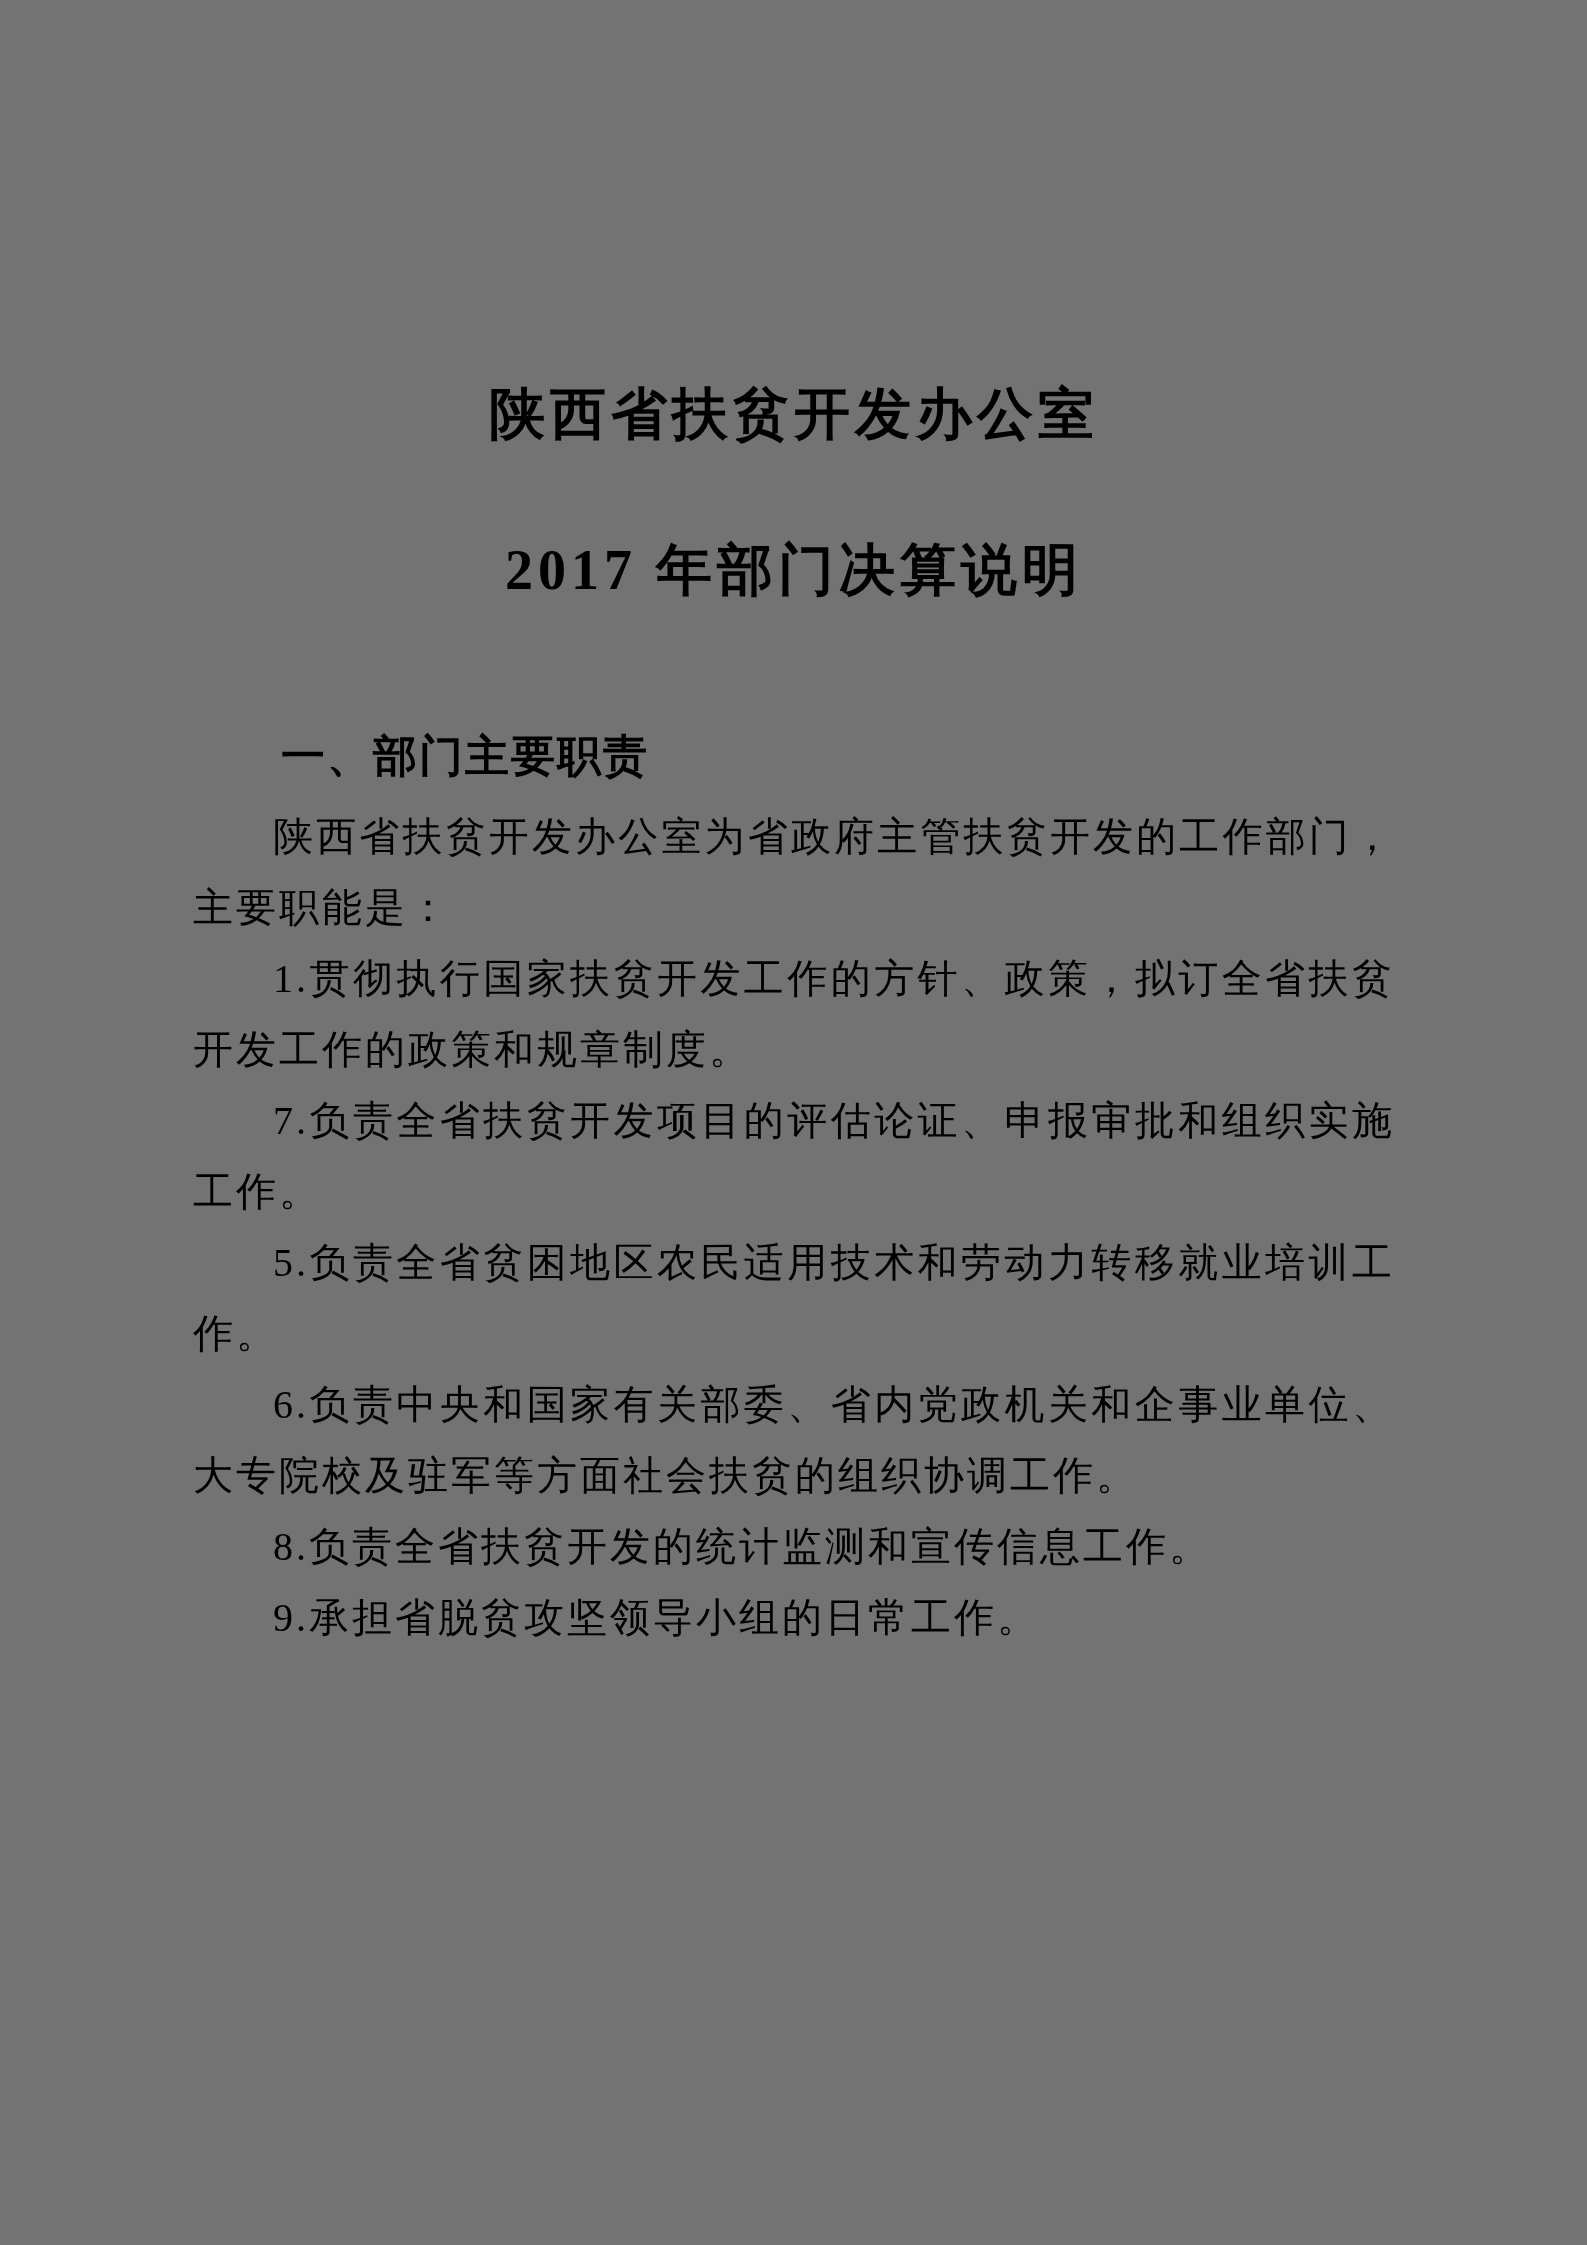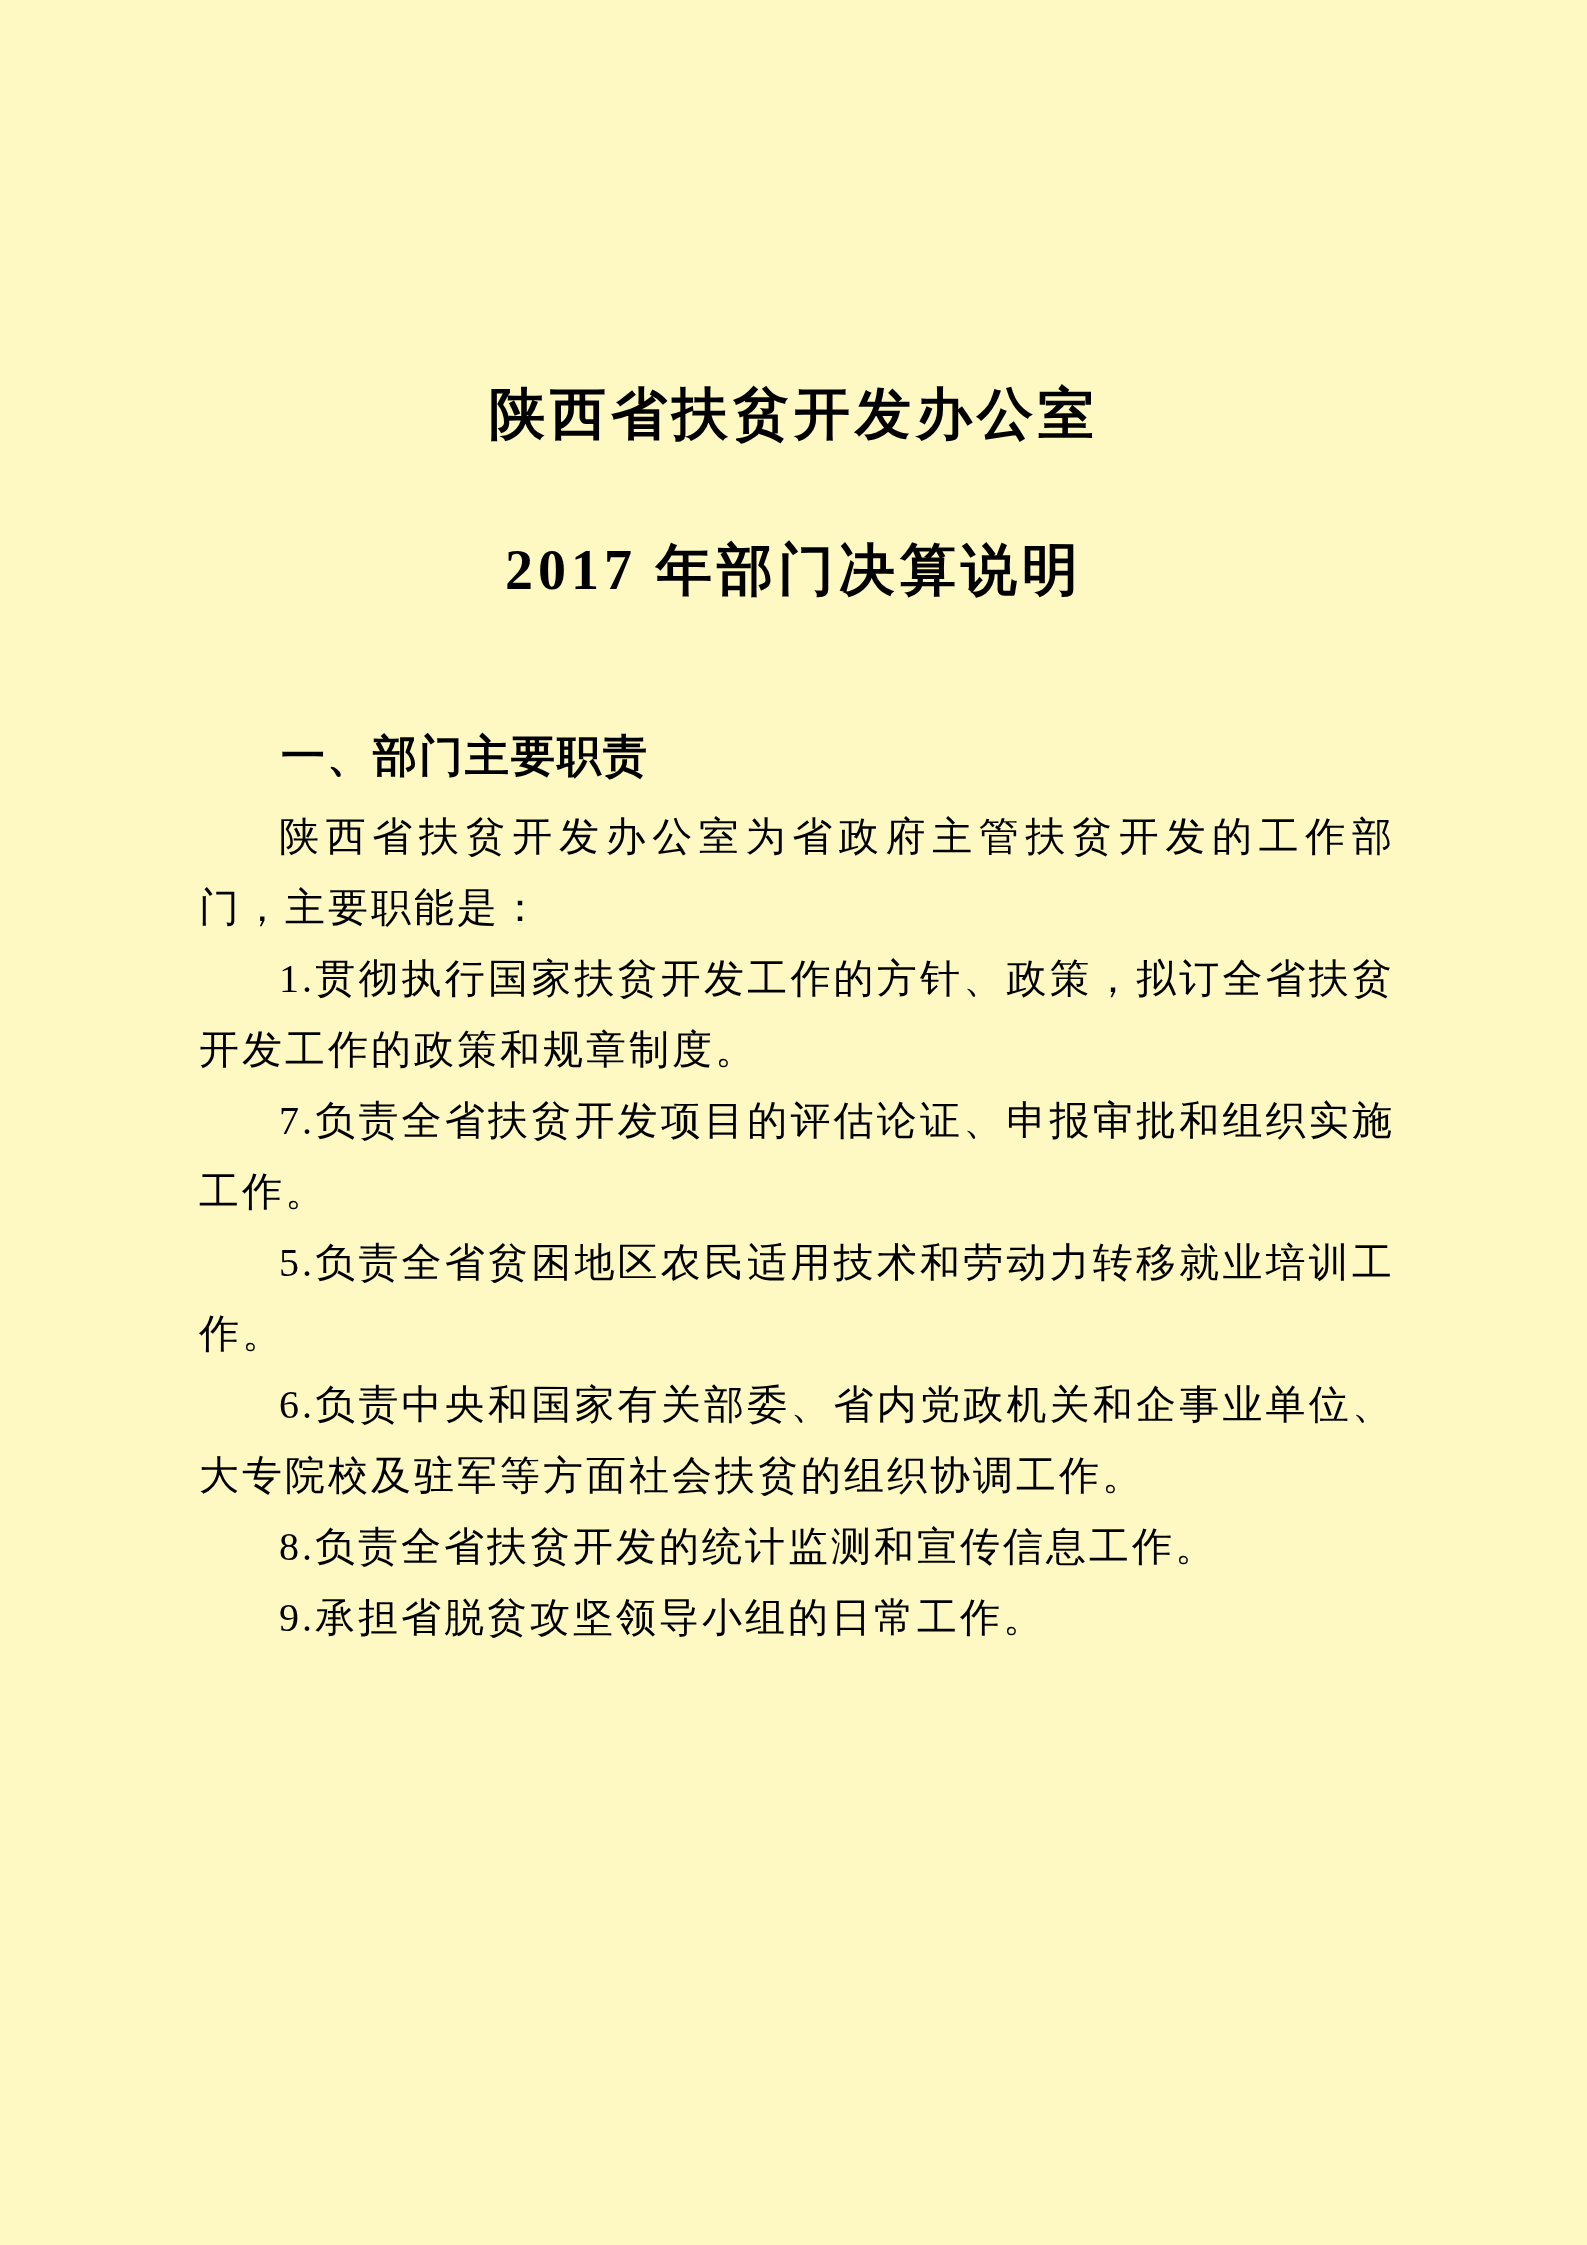--- a/index.html
+++ b/index.html
@@ -4,21 +4,21 @@
 <style>
   html, body {
     margin: 0;
     padding: 0;
     background: #ffffff;
   }
   .page {
     position: relative;
     width: 1587px;
     height: 2245px;
-    background: #fef9c3;
+    background: #737373;
     color: #000000;
     box-sizing: border-box;
     padding: 0 192px 0 193px;
     overflow: hidden;
     font-family: "Liberation Serif", "DejaVu Serif", serif;
   }
   .doc-title {
     margin: 0;
     font-family: "Liberation Serif", "DejaVu Serif", serif;
     font-weight: 700;
@@ -38,21 +38,20 @@
     margin: 134px 0 0 0;
     font-family: "Liberation Sans", "DejaVu Sans", sans-serif;
     font-weight: 700;
     font-size: 44px;
     line-height: 46px;
     text-indent: 2em;
     letter-spacing: 2px;
   }
   .body-text {
     margin-top: 22px;
-    margin-left: 6px;
   }
   .body-text p {
     margin: 0;
     font-family: "Liberation Serif", "DejaVu Serif", serif;
     font-weight: 400;
     font-size: 40px;
     line-height: 71px;
     text-indent: 2em;
     text-align: justify;
     text-justify: inter-ideograph;

